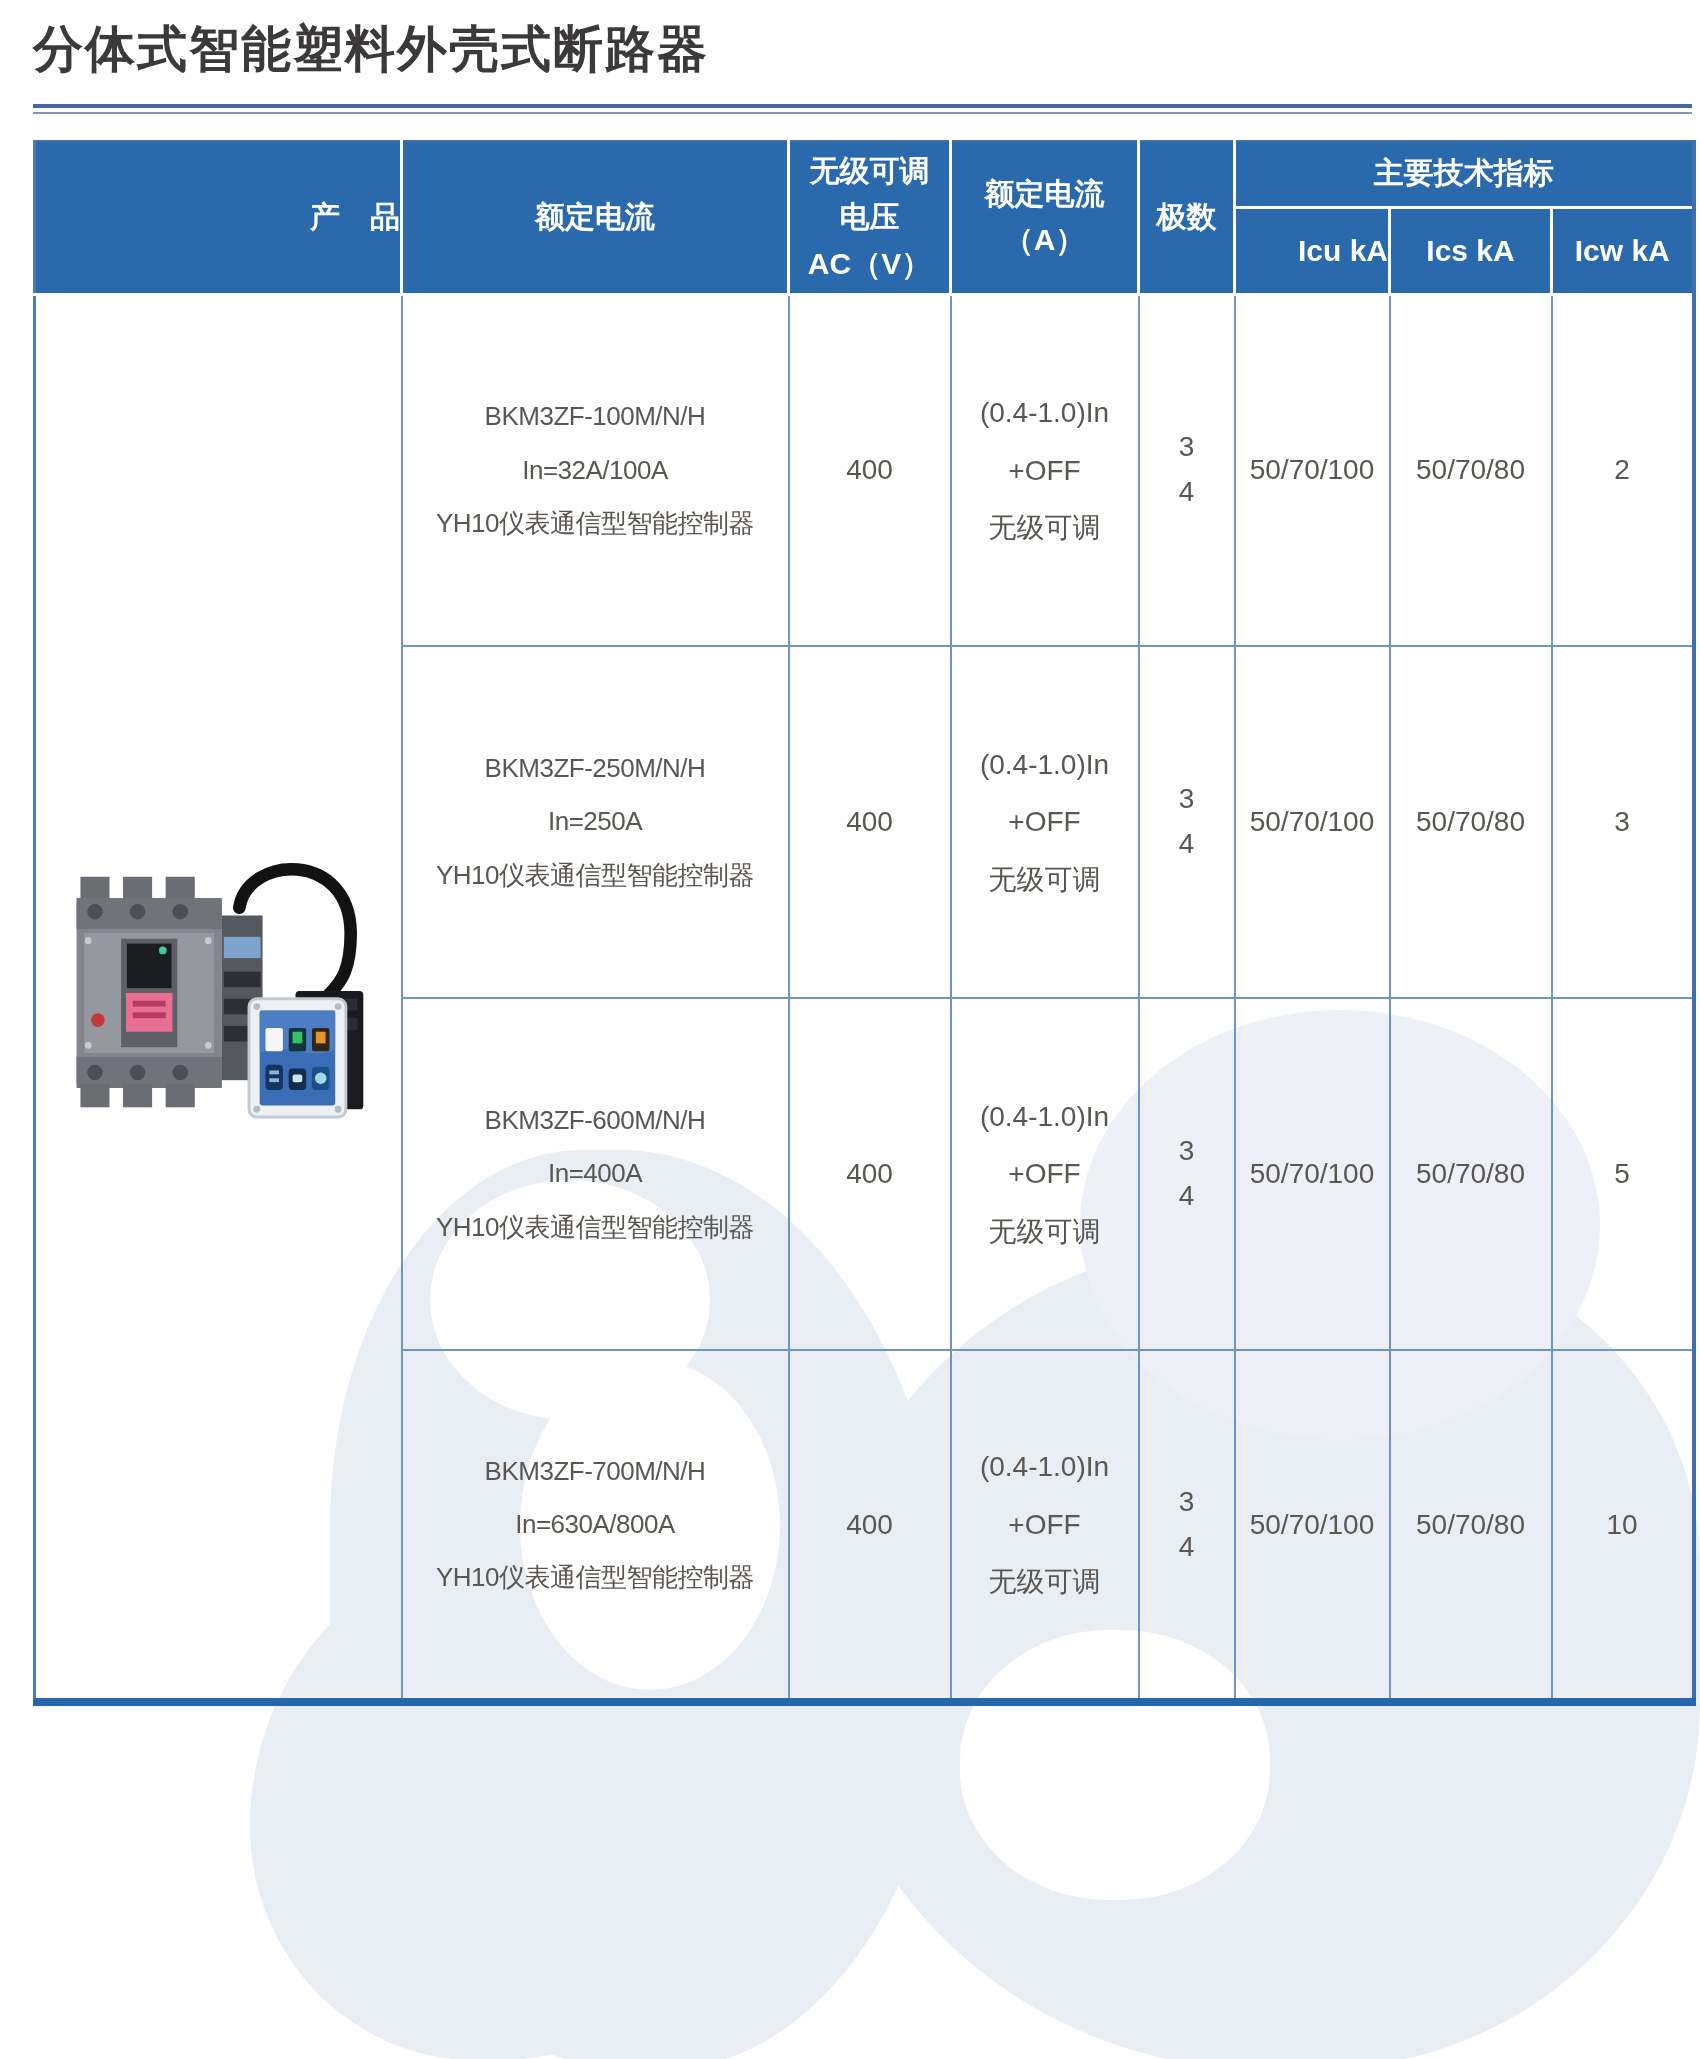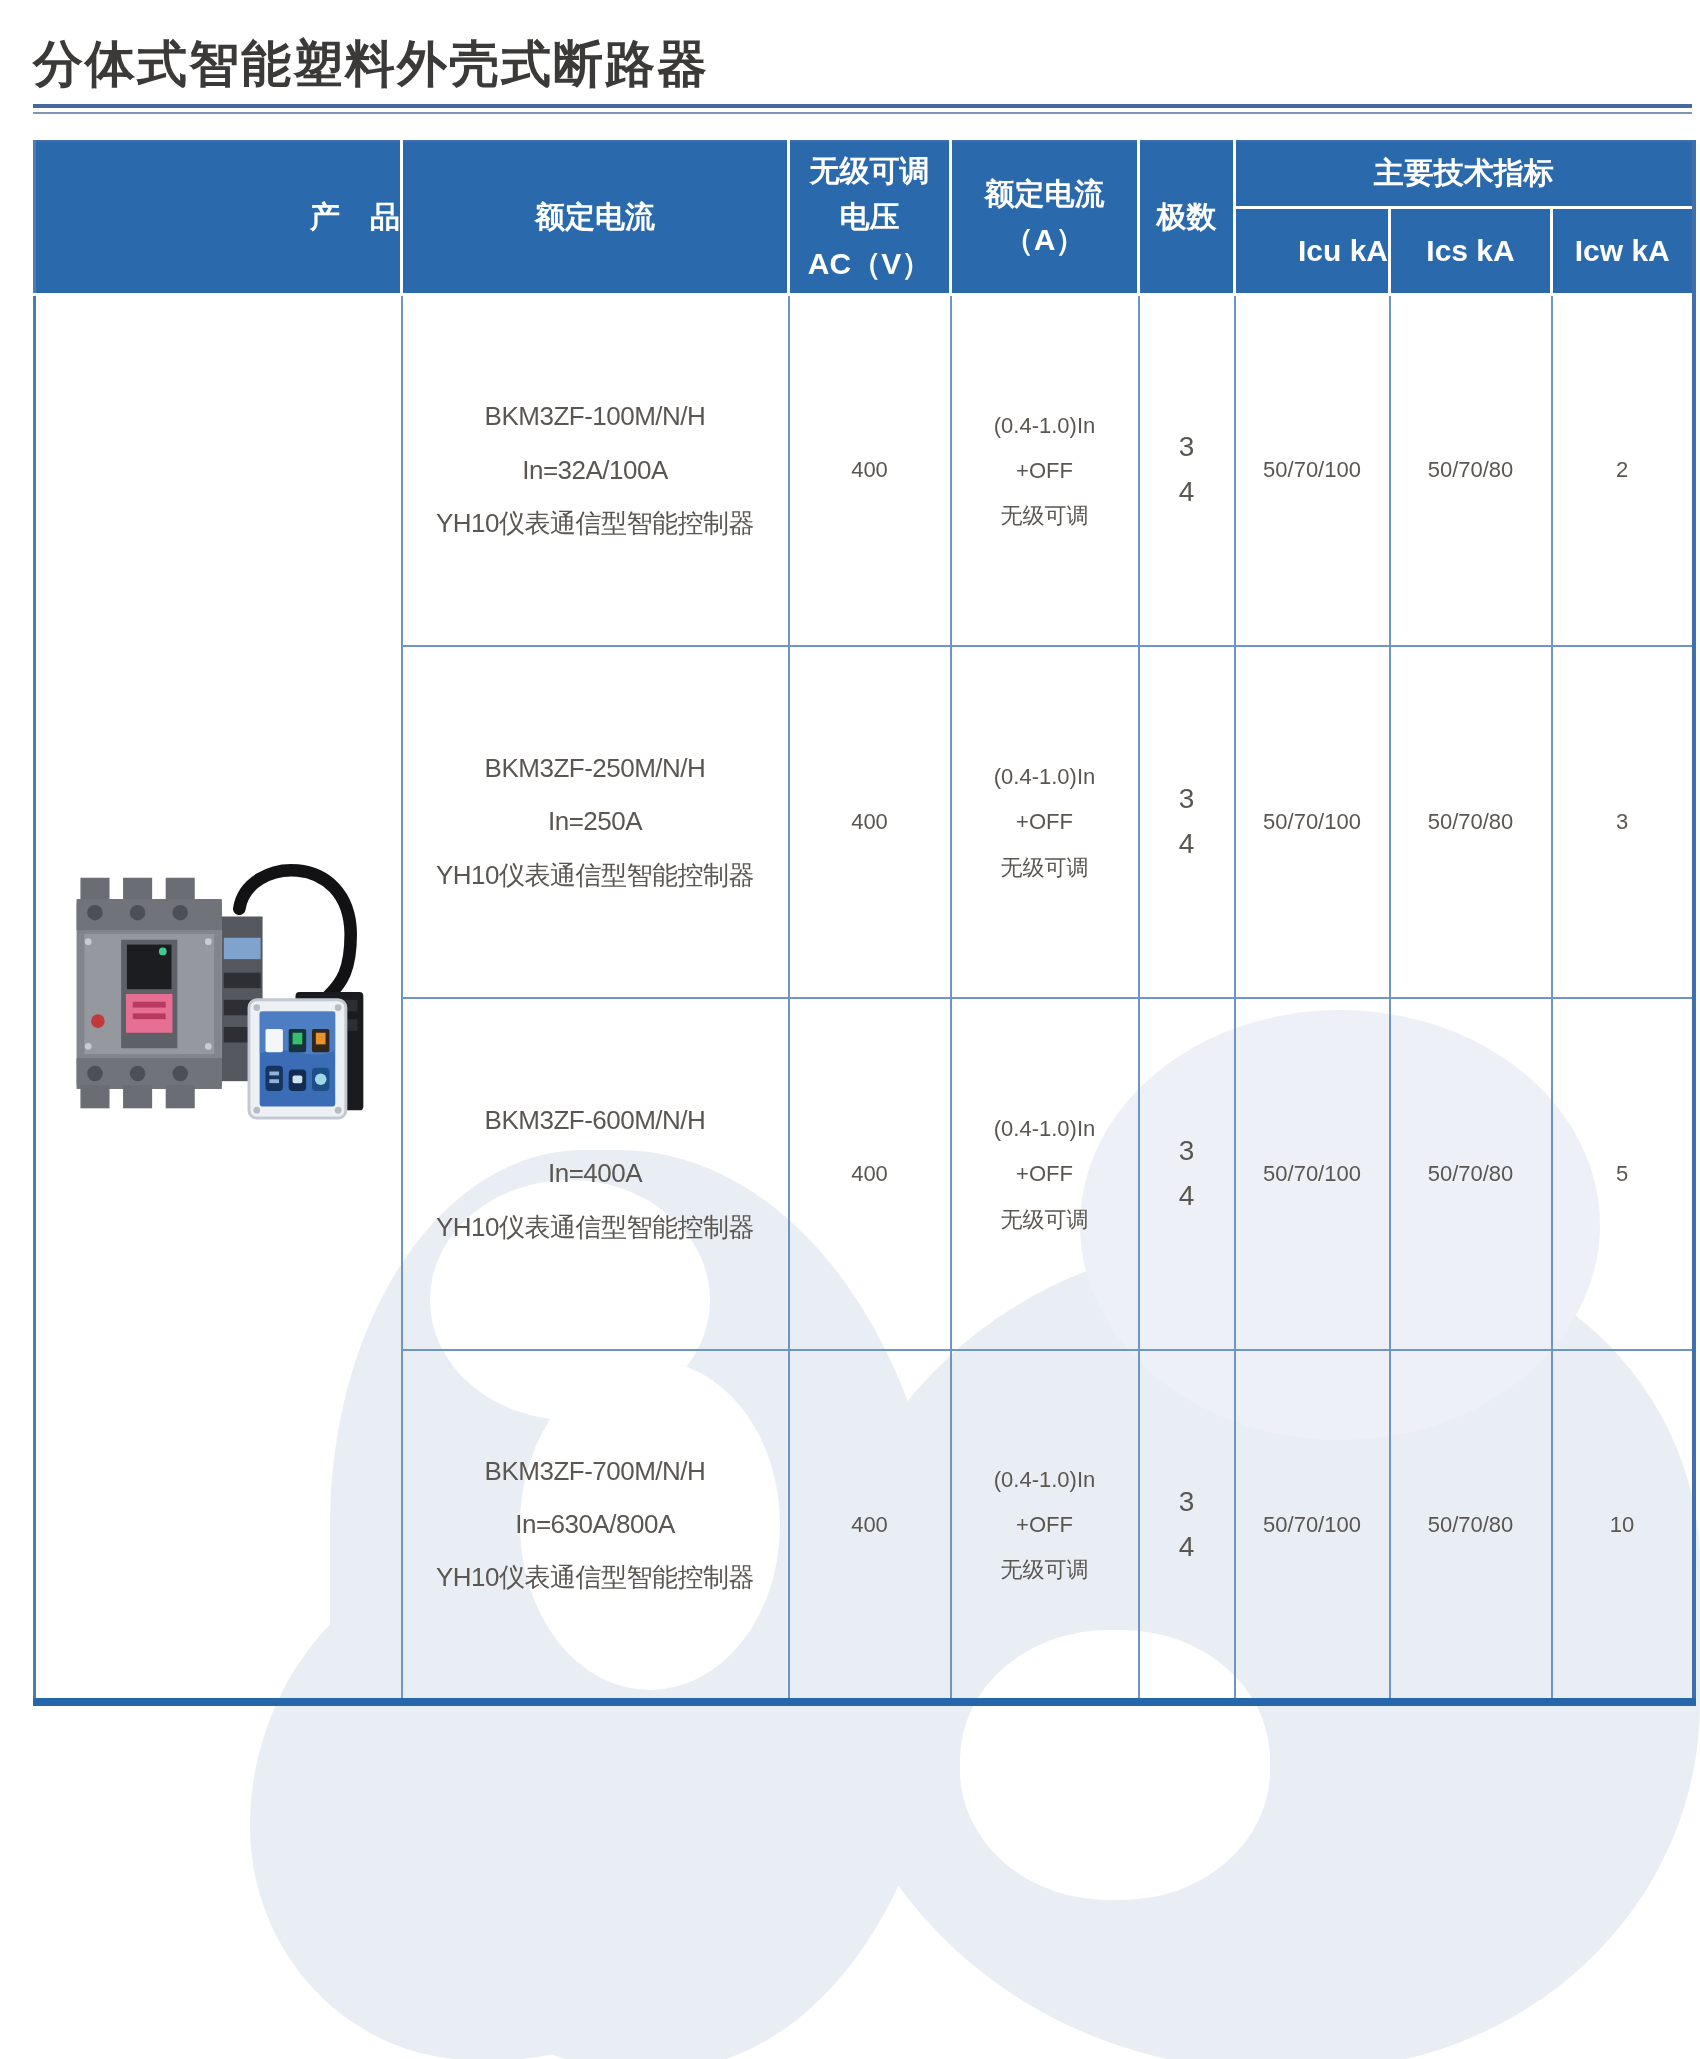--- a/index.html
+++ b/index.html
@@ -16,21 +16,21 @@
   .wm-w{background:#ffffff;}
   .wm1{left:330px;top:1150px;width:620px;height:920px;border-radius:42% 55% 48% 50%;}
   .wm2{left:820px;top:1240px;width:880px;height:830px;border-radius:50% 40% 45% 52%;}
   .wm3{left:250px;top:1540px;width:500px;height:520px;border-radius:55% 45% 50% 45%;}
   .wm4{left:1080px;top:1010px;width:520px;height:430px;border-radius:50%;background:#edf1f7;}
   .wm5{left:520px;top:1360px;width:260px;height:330px;border-radius:50%;}
   .wm6{left:960px;top:1630px;width:310px;height:270px;border-radius:48%;}
   .wm7{left:430px;top:1180px;width:280px;height:240px;border-radius:50%;}
 
   .title{
-    position:absolute;left:33px;top:31px;z-index:2;
+    position:absolute;left:33px;top:16px;z-index:2;
     margin:0;
     font-size:50px;font-weight:bold;color:#3c3a39;
     letter-spacing:2px;white-space:nowrap;
   }
   .rule-thick{position:absolute;left:33px;top:104px;width:1659px;height:4px;background:#47689e;z-index:2;}
   .rule-thin {position:absolute;left:33px;top:112px;width:1659px;height:2px;background:#7e95b8;z-index:2;}
 
   table.spec{
     position:absolute;left:33px;top:140px;z-index:1;
     width:1659px;
@@ -47,21 +47,21 @@
     border-top:none;
     padding:0;text-align:center;vertical-align:middle;
   }
   thead tr.h1{height:66px;}
   thead tr.h2{height:87px;}
   thead th:first-child{border-left:none;text-align:right;}
   thead th.last{border-right:none;text-align:center;}
   tbody td{
     border:2px solid #6e95c5;
     background:transparent;
-    font-size:22px;color:#5a5651;
+    font-size:28px;color:#5a5651;
     text-align:center;vertical-align:middle;
     padding:0;
   }
   tbody tr{height:352px;}
   .pre{white-space:pre-line;}
   .lines{line-height:2.05;}
   .hlines{line-height:1.55;}
   .poles{line-height:1.6;font-size:28px;}
   .model{font-size:26px;letter-spacing:-0.5px;}
   .prod-cell{text-align:center;vertical-align:middle;}

